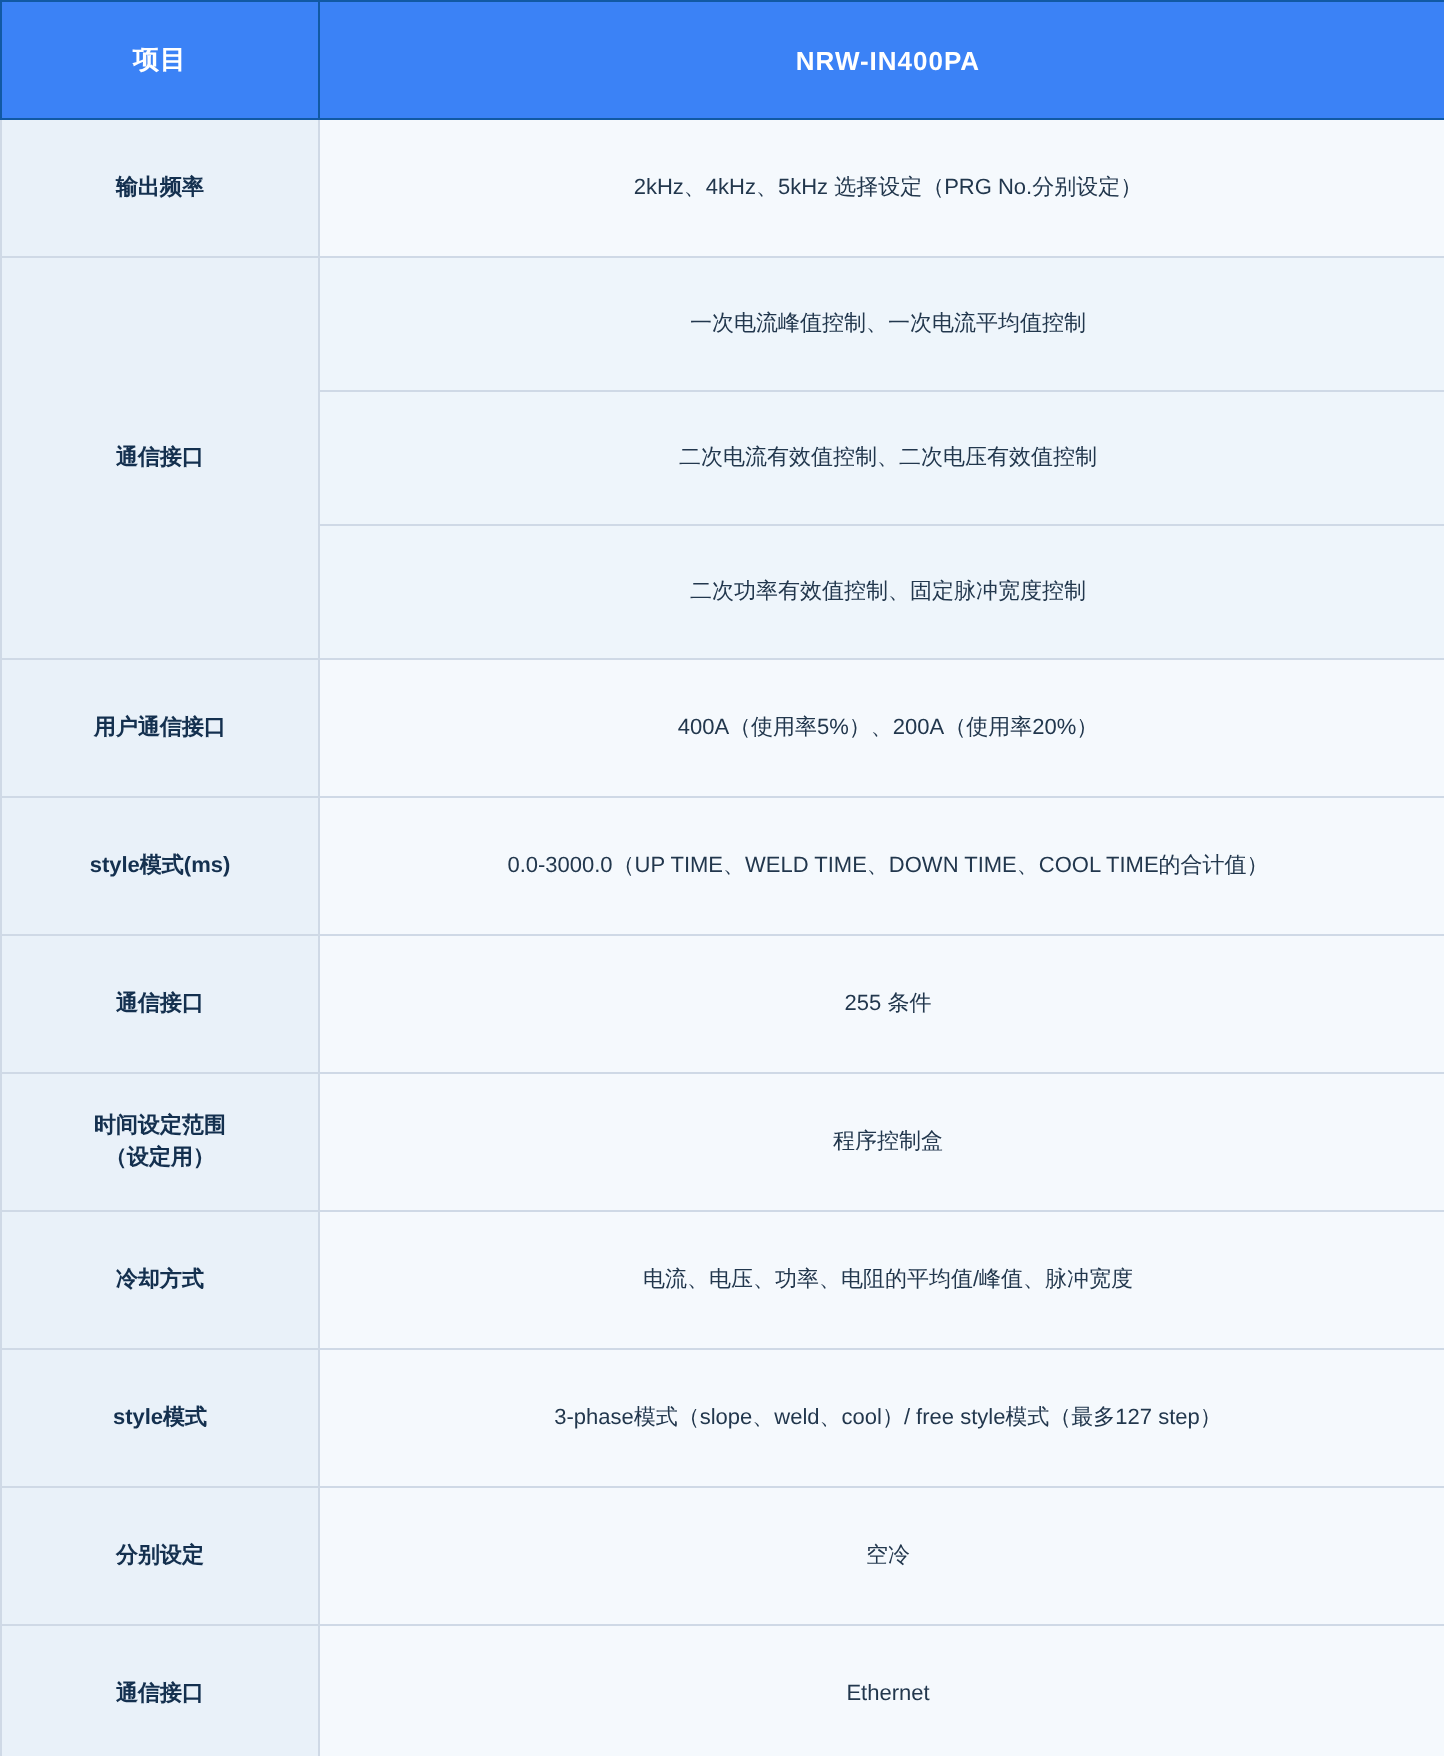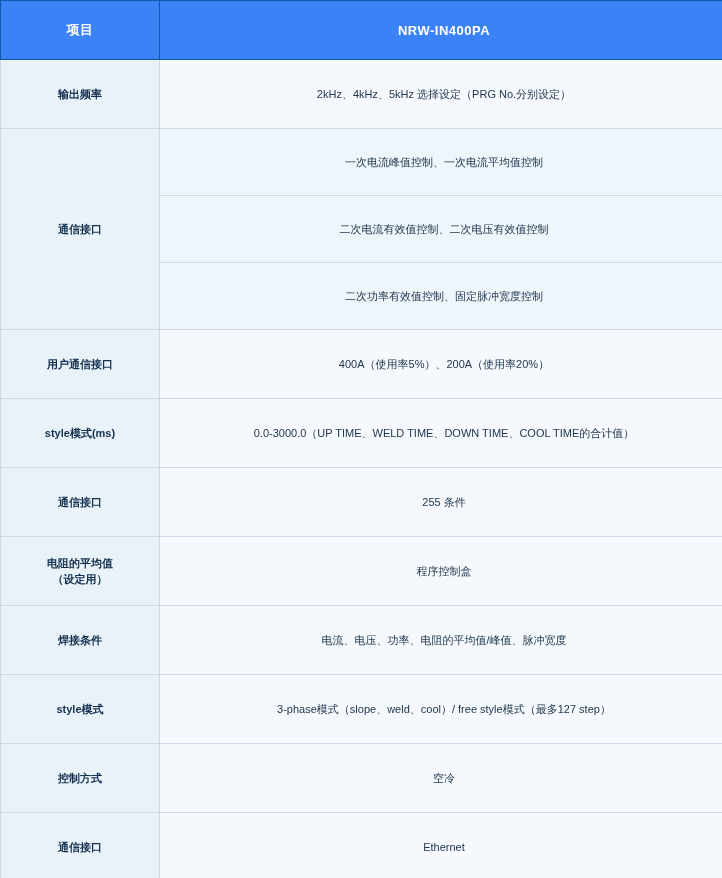--- a/index.html
+++ b/index.html
@@ -96,38 +96,38 @@
       <td class="value-cell row-h-1">0.0-3000.0（UP TIME、WELD TIME、DOWN TIME、COOL TIME的合计值）</td>
     </tr>
 
     <tr>
       <td class="item-cell row-h-1">通信接口</td>
       <td class="value-cell row-h-1">255 条件</td>
     </tr>
 
     <tr>
       <td class="item-cell row-h-1">
-        <span class="sub-line">电阻的平均值</span>
+        <span class="sub-line">时间设定范围</span>
         <span class="sub-line">（设定用）</span>
       </td>
       <td class="value-cell row-h-1">程序控制盒</td>
     </tr>
 
     <tr>
-      <td class="item-cell row-h-1">焊接条件</td>
+      <td class="item-cell row-h-1">冷却方式</td>
       <td class="value-cell row-h-1">电流、电压、功率、电阻的平均值/峰值、脉冲宽度</td>
     </tr>
 
     <tr>
       <td class="item-cell row-h-1">style模式</td>
       <td class="value-cell row-h-1">3-phase模式（slope、weld、cool）/ free style模式（最多127 step）</td>
     </tr>
 
     <tr>
-      <td class="item-cell row-h-1">控制方式</td>
+      <td class="item-cell row-h-1">分别设定</td>
       <td class="value-cell row-h-1">空冷</td>
     </tr>
 
     <tr>
       <td class="item-cell row-h-1">通信接口</td>
       <td class="value-cell row-h-1">Ethernet</td>
     </tr>
 
   </tbody>
 </table>

